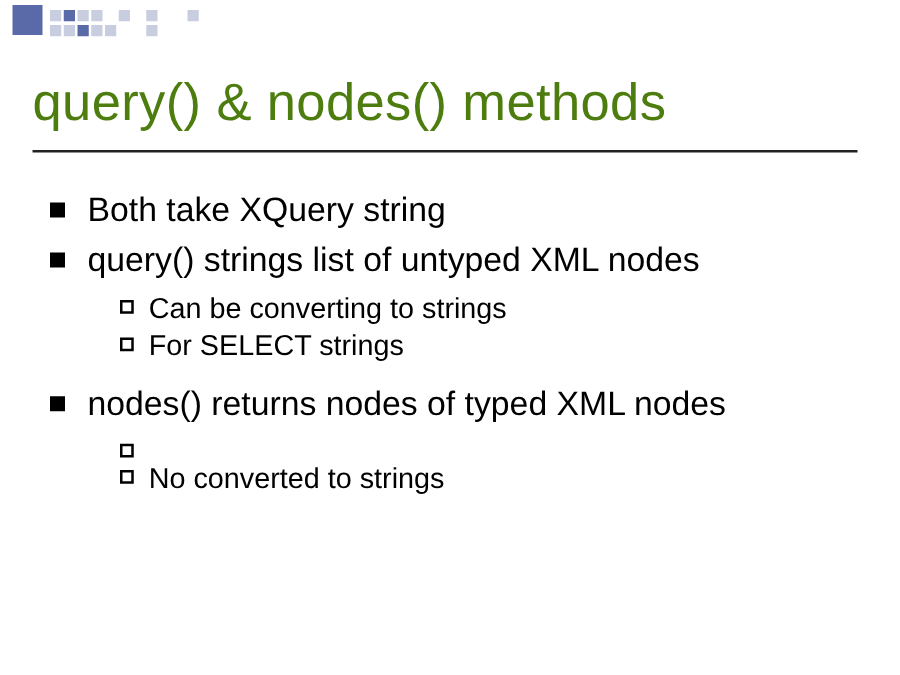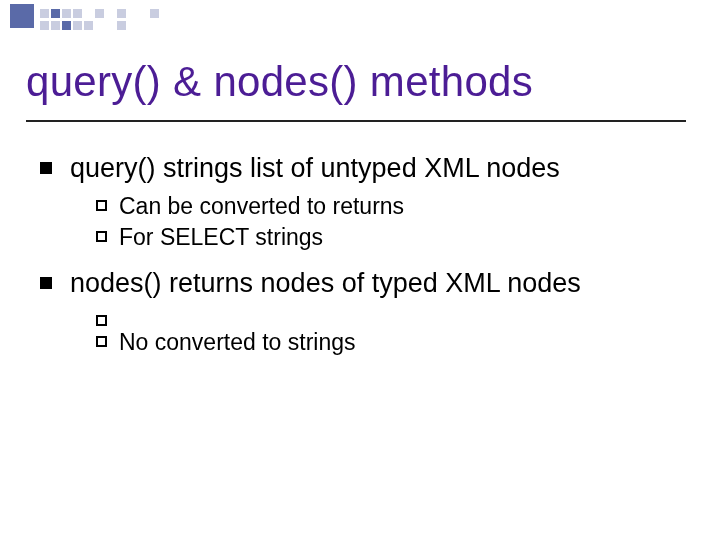--- a/index.html
+++ b/index.html
@@ -44,21 +44,21 @@
   top: 120px;
   height: 2px;
   background: #222;
 }
 .title {
   position: absolute;
   top: 58px;
   left: 26px;
   font-size: 42px;
   font-weight: 400;
-  color: #4c1d95;
+  color: #4d7c0f;
   letter-spacing: 0.3px;
 }
 .content {
   position: absolute;
   top: 152px;
   left: 40px;
   right: 30px;
 }
 .lvl1 {
   display: flex;
@@ -114,29 +114,33 @@
   <div class="row2">
     <span class="sq"></span><span class="sq"></span><span class="sq d"></span><span class="sq"></span><span class="sq"></span><span class="sq e"></span><span class="sq e"></span><span class="sq"></span>
   </div>
 </div>
 
 <h1 class="title">query() &amp; nodes() methods</h1>
 <div class="underline"></div>
 
 <div class="content">
 
+  <div class="lvl1">
+    <div class="bullet"></div>
+    <div class="text">Both take XQuery string</div>
+  </div>
 
   <div class="lvl1">
     <div class="bullet"></div>
     <div class="text">query() strings list of untyped XML nodes</div>
   </div>
   <div class="lvl2-group">
     <div class="lvl2">
       <div class="bullet"></div>
-      <div class="text">Can be converted to returns</div>
+      <div class="text">Can be converting to strings</div>
     </div>
     <div class="lvl2">
       <div class="bullet"></div>
       <div class="text">For SELECT strings</div>
     </div>
   </div>
 
   <div class="lvl1">
     <div class="bullet"></div>
     <div class="text">nodes() returns nodes of typed XML nodes</div>

